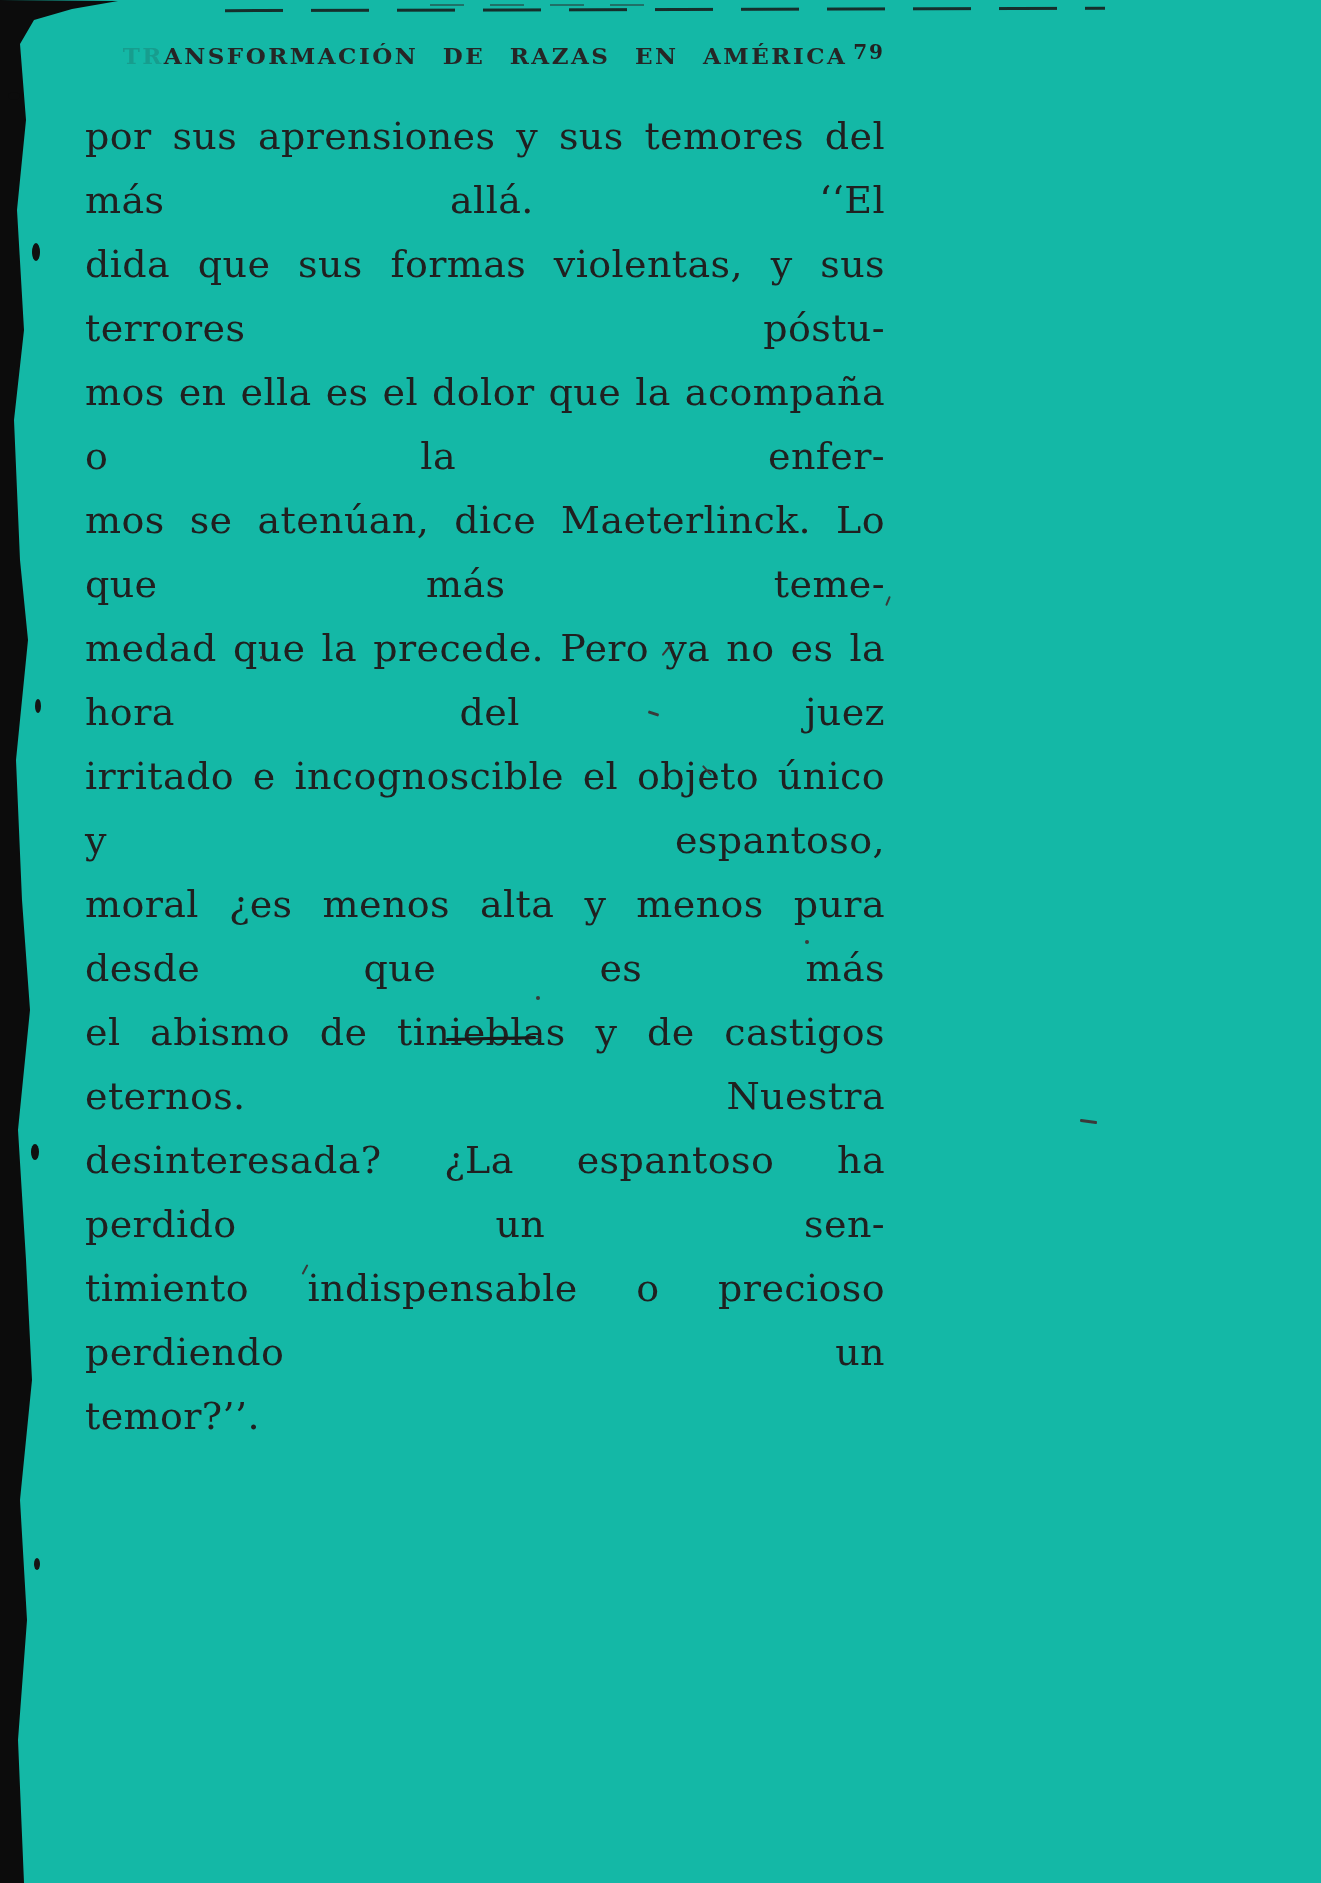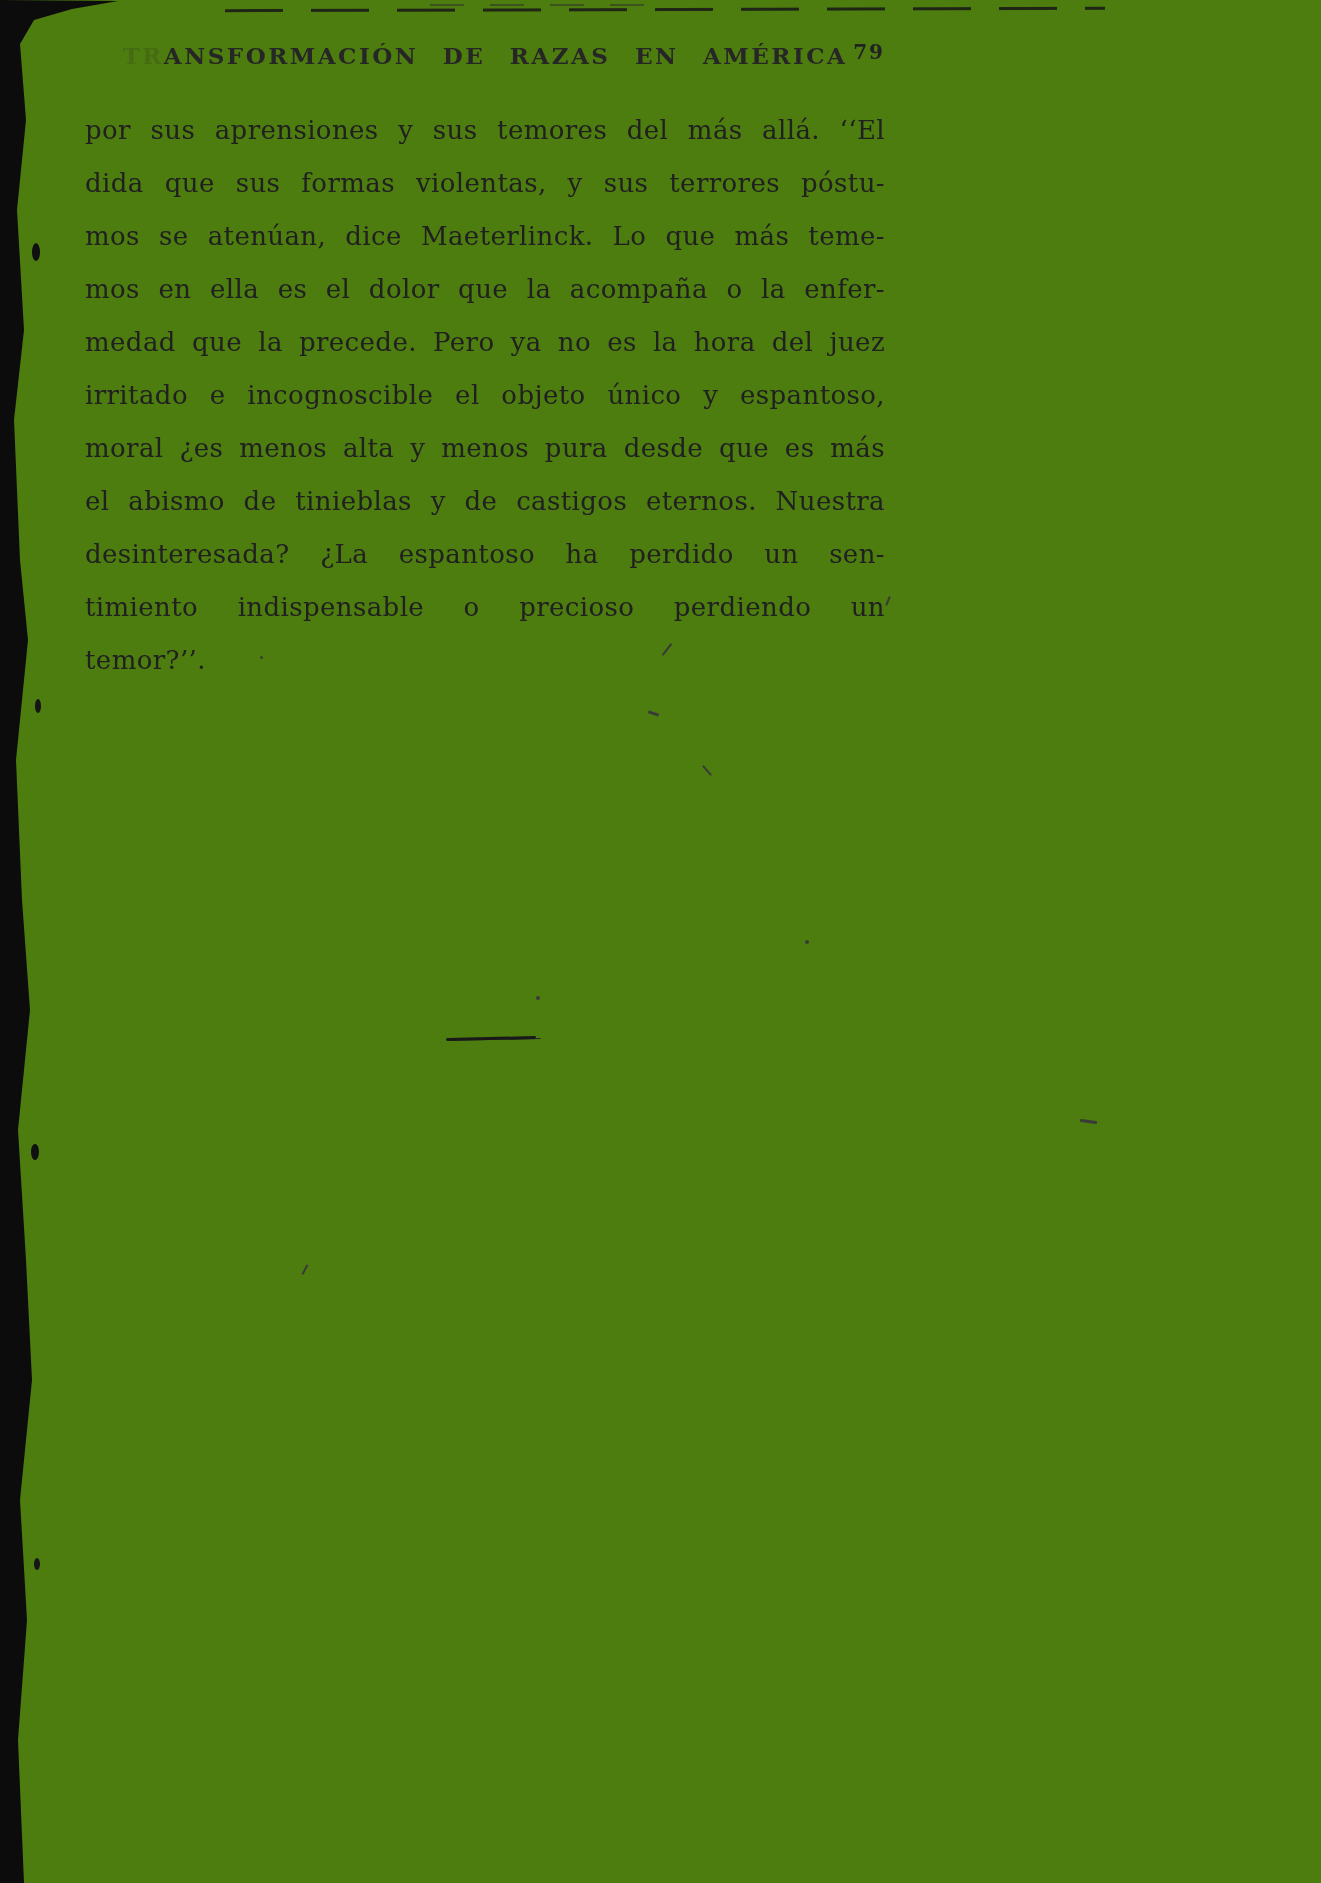--- a/index.html
+++ b/index.html
@@ -4,21 +4,21 @@
 <style>
   html, body {
     margin: 0;
     padding: 0;
     background: #e8e8e8;
   }
   .page {
     position: relative;
     width: 1321px;
     height: 1883px;
-    background: #4d7c0f;
+    background: #14b8a6;
     overflow: hidden;
     font-family: "DejaVu Serif", "Liberation Serif", serif;
     color: #1f1f1f;
   }
 
   
   .binding {
     position: absolute;
     left: 0; top: 0;
     width: 130px;
@@ -82,22 +82,22 @@
     letter-spacing: 2px;
     color: #222;
   }
 
   
   .body-text {
     position: absolute;
     top: 104px;
     left: 85px;
     width: 800px;
-    font-size: 26px;
-    line-height: 53px;
+    font-size: 38px;
+    line-height: 64px;
     letter-spacing: 0.4px;
     color: #202020;
   }
   .body-text .line {
     text-align: justify;
     text-align-last: justify;
     white-space: normal;
   }
   .body-text .line.last {
     text-align-last: left;
@@ -143,22 +143,22 @@
   <div class="top-edge-2"></div>
 
   <header class="running-head">
     <span class="running-title"><span class="faded">TR</span><span>ANSFORMACIÓN DE RAZAS EN AMÉRICA</span></span>
     <span class="page-number">79</span>
   </header>
 
   <main class="body-text">
       <div class="line">por sus aprensiones y sus temores del más allá. ‘‘El</div>
       <div class="line">dida que sus formas violentas, y sus terrores póstu-</div>
+      <div class="line">mos en ella es el dolor que la acompaña o la enfer-</div>
       <div class="line">mos se atenúan, dice Maeterlinck. Lo que más teme-</div>
-      <div class="line">mos en ella es el dolor que la acompaña o la enfer-</div>
       <div class="line">medad que la precede. Pero ya no es la hora del juez</div>
       <div class="line">irritado e incognoscible el objeto único y espantoso,</div>
       <div class="line">moral ¿es menos alta y menos pura desde que es más</div>
       <div class="line">el abismo de tinieblas y de castigos eternos. Nuestra</div>
       <div class="line">desinteresada? ¿La espantoso ha perdido un sen-</div>
       <div class="line">timiento indispensable o precioso perdiendo un</div>
       <div class="line last">temor?’’.</div>
     </main>
 
   <div class="separator"></div>

